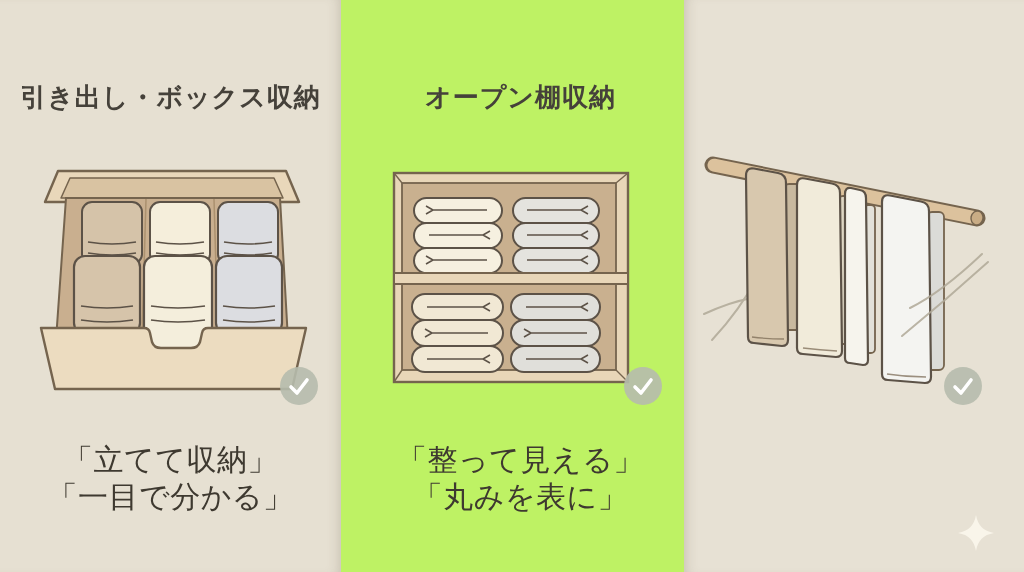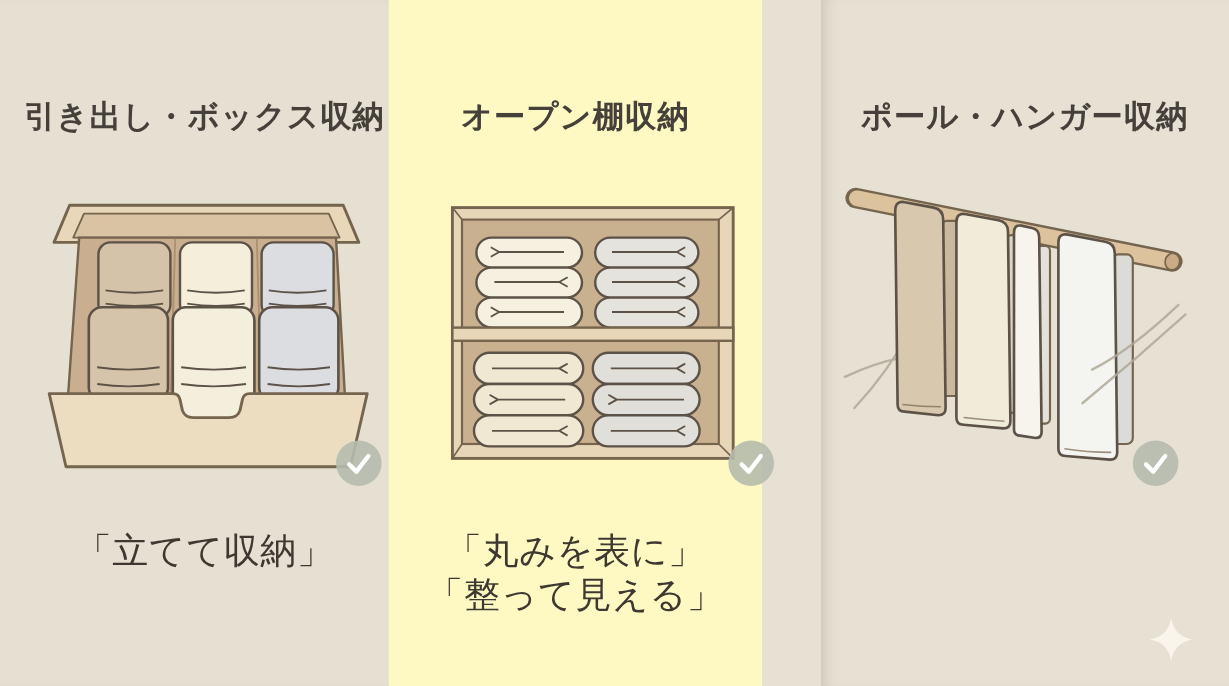--- a/index.html
+++ b/index.html
@@ -4,21 +4,21 @@
 <style>
   html,body{margin:0;padding:0;}
   body{
     width:1024px;height:572px;position:relative;overflow:hidden;
     font-family:"Liberation Sans","DejaVu Sans",sans-serif;
     background:#e7e1d3;
   }
   .panel{position:absolute;top:0;height:572px;}
   #panel-1{left:0;width:341px;background:#e6e0d2;
     box-shadow:inset -10px 0 14px -10px rgba(90,78,58,.28);}
-  #panel-2{left:324px;width:311px;background:#fef9c3;}
+  #panel-2{left:341px;width:359px;background:#bef264;}
   #panel-3{left:684px;width:340px;background:#e7e1d4;
     box-shadow:inset 10px 0 14px -10px rgba(90,78,58,.28);}
   .panel-title{
     position:absolute;top:80px;left:0;width:100%;text-align:center;
     font-size:26px;font-weight:700;color:#45413a;letter-spacing:1px;margin:0;
   }
   .illo{position:absolute;}
   #illo-drawer{left:36px;top:168px;}
   #illo-shelf{left:50px;top:170px;}
   #illo-pole{left:16px;top:150px;}
@@ -82,20 +82,21 @@
     <path d="M 5,160 L 108,160 Q 113,160 114,165 L 116,174 Q 118,180 125,180 L 155,180 Q 162,180 164,174 L 166,165 Q 167,160 172,160 L 270,160 L 256,221 L 19,221 Z" fill="#ecdcc0" stroke="#75644e" stroke-width="2.4" stroke-linejoin="round"></path>
   </svg>
 
   <svg class="badge" id="badge-1" viewBox="0 0 40 40">
     <circle cx="20" cy="20" r="19" fill="#b6bbad" opacity="0.9"></circle>
     <polyline points="12,21 18,27 28,14" fill="none" stroke="#ffffff" stroke-width="3.6" stroke-linecap="round" stroke-linejoin="round"></polyline>
   </svg>
 
   <div class="captions">
     <span class="caption-line">「立てて収納」</span>
+    <span class="caption-line">「一目で分かる」</span>
   </div>
 </section>
 
 <section class="panel" id="panel-2">
   <h2 class="panel-title">オープン棚収納</h2>
 
   <svg class="illo" id="illo-shelf" width="240" height="215" viewBox="0 0 240 215">
 
     <rect x="3" y="3" width="234" height="209" fill="#e8d6b8" stroke="#75644e" stroke-width="2.4"></rect>
     <rect x="11" y="13" width="214" height="187" fill="#c9b08f" stroke="#75644e" stroke-width="1.8"></rect>
@@ -141,27 +142,26 @@
       <path d="M 135,189 L 190,189 M 190,189 L 197,185 M 190,189 L 197,193" fill="none" stroke-width="1.5"></path>
     </g>
   </svg>
 
   <svg class="badge" id="badge-2" viewBox="0 0 40 40">
     <circle cx="20" cy="20" r="19" fill="#b6bbad" opacity="0.9"></circle>
     <polyline points="12,21 18,27 28,14" fill="none" stroke="#ffffff" stroke-width="3.6" stroke-linecap="round" stroke-linejoin="round"></polyline>
   </svg>
 
   <div class="captions">
+    <span class="caption-line">「整って見える」</span>
     <span class="caption-line">「丸みを表に」</span>
-    <span class="caption-line">「整って見える」</span>
   </div>
 </section>
 
 <section class="panel" id="panel-3">
-  <h2 class="panel-title">ポール・ハンガー収納</h2>
 
   <svg class="illo" id="illo-pole" width="300" height="240" viewBox="0 0 300 240">
 
     <g>
       <line x1="13" y1="15" x2="277" y2="68" stroke="#75644e" stroke-width="17" stroke-linecap="round"></line>
       <line x1="14" y1="15.2" x2="276" y2="67.8" stroke="#dcc29d" stroke-width="13" stroke-linecap="round"></line>
       <ellipse cx="277" cy="68" rx="6" ry="7" transform="rotate(12 277 68)" fill="#c9ac85" stroke="#75644e" stroke-width="1.4"></ellipse>
     </g>
 
     <g stroke="#b0a998" stroke-width="2" fill="none" stroke-linecap="round" opacity="0.85">

